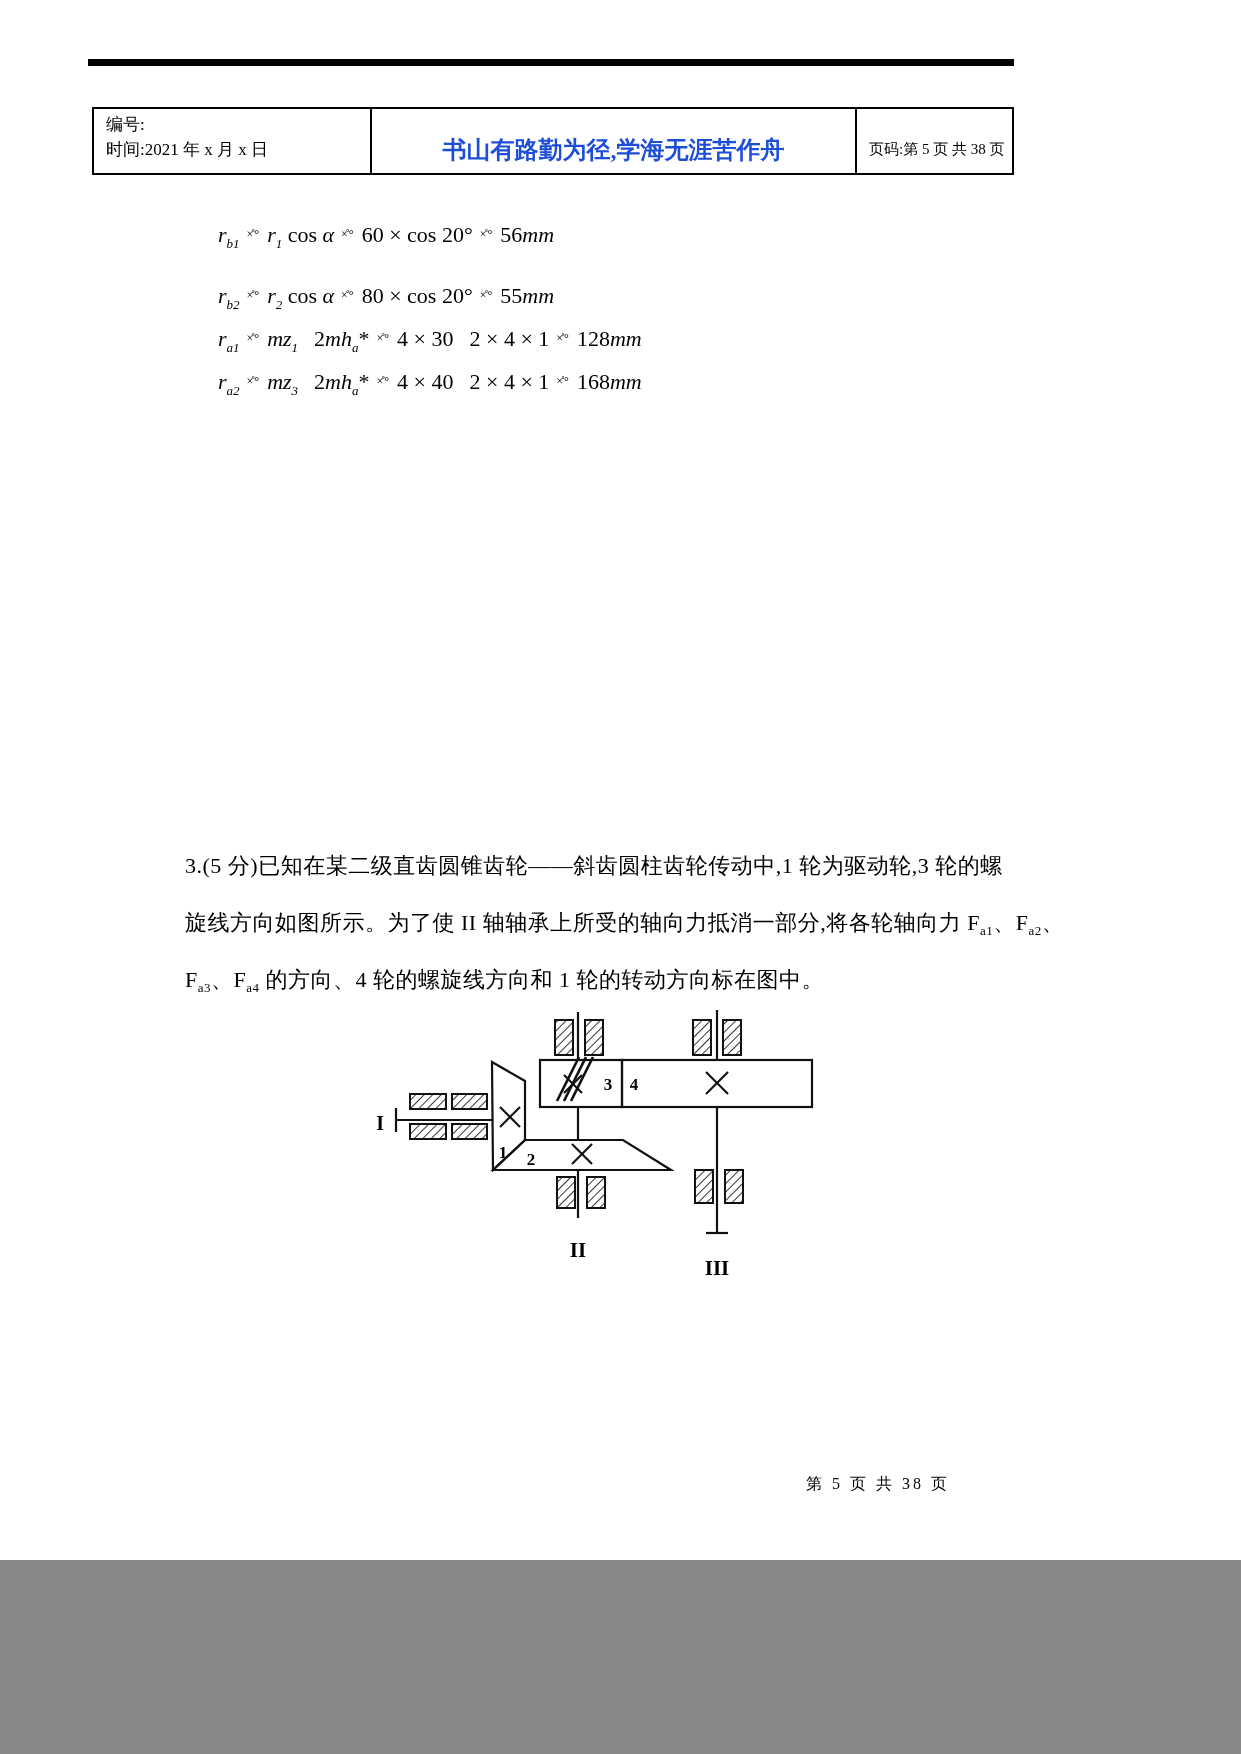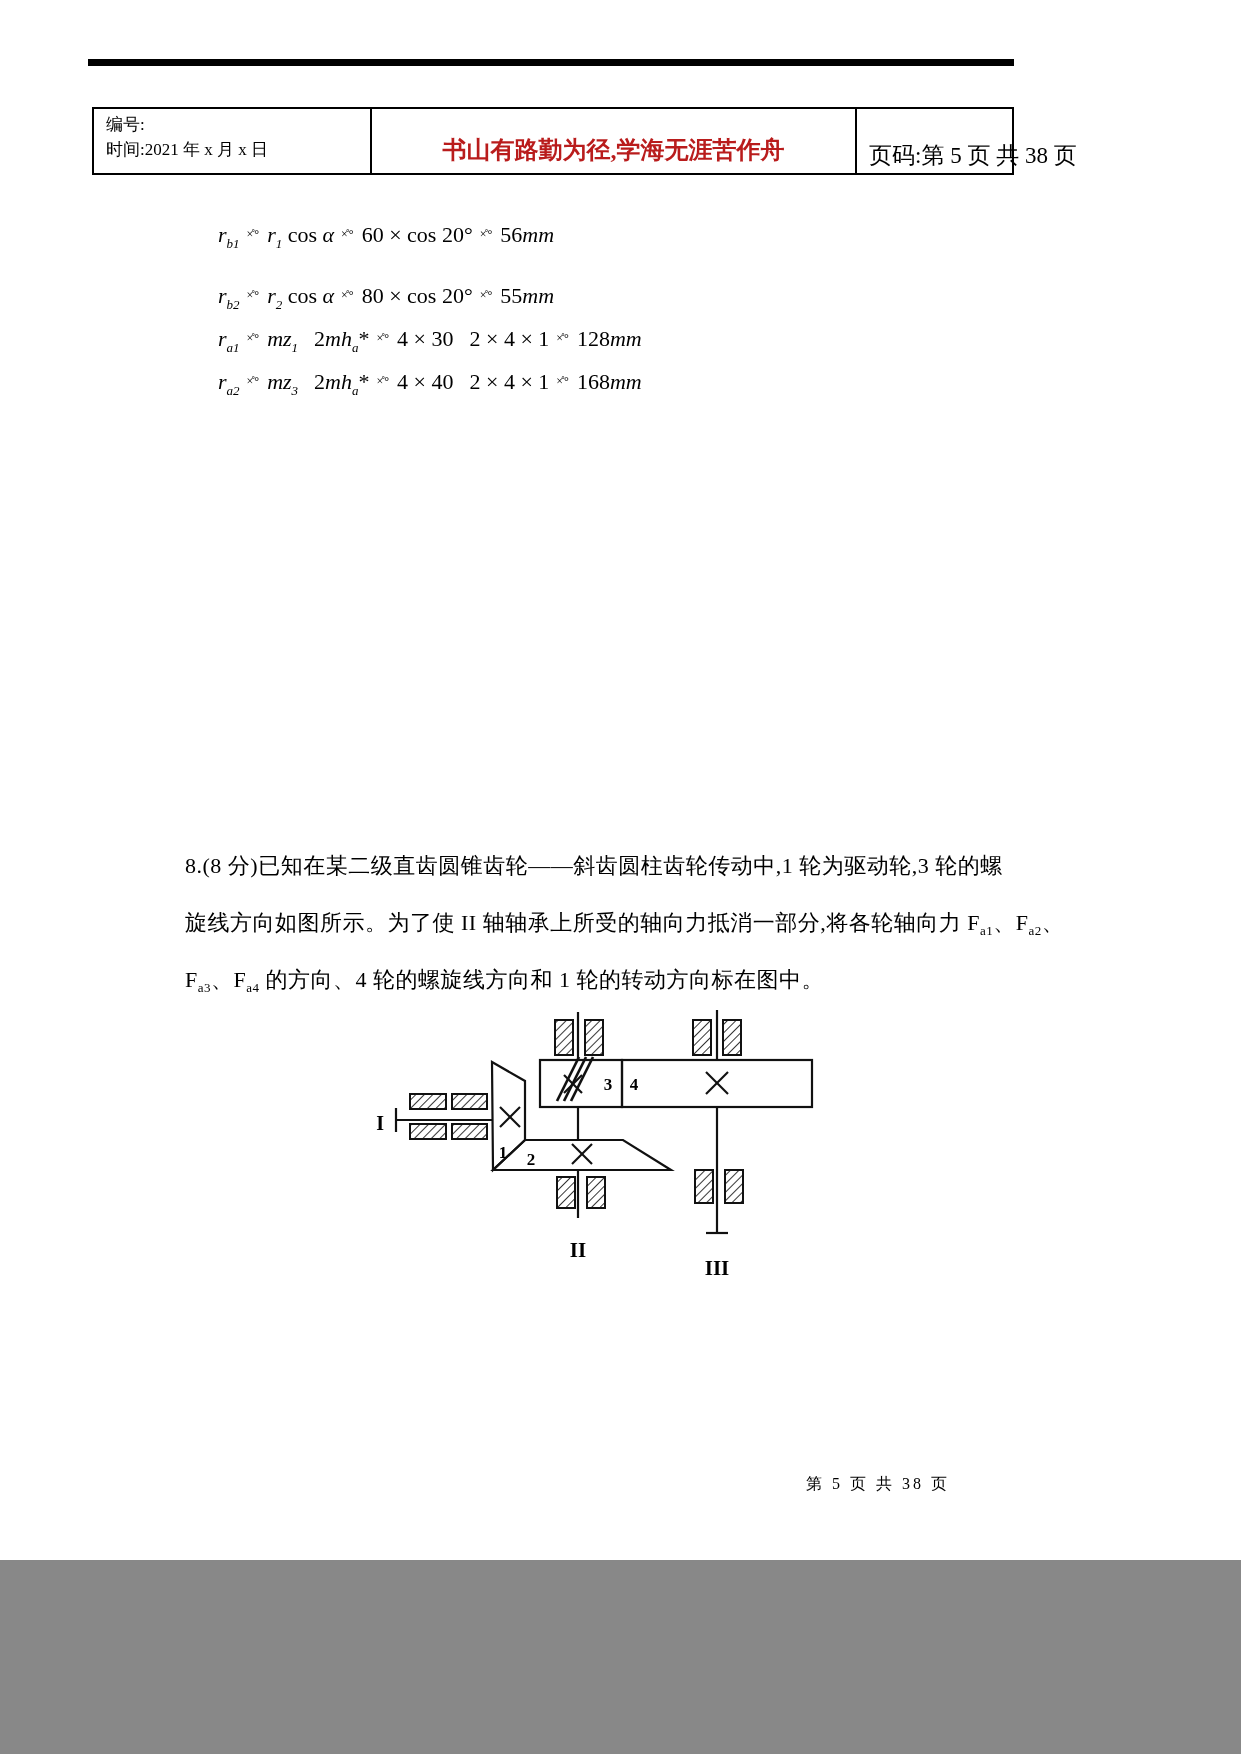--- a/index.html
+++ b/index.html
@@ -11,21 +11,21 @@
 
   
   .hdr{position:absolute;left:92px;top:107px;width:918px;height:64px;border:2px solid #000;
        display:grid;grid-template-columns:276px 485px 1fr;}
   .hdr-cell{position:relative;}
   .hdr-mid,.hdr-right{border-left:2px solid #000;}
   .hdr-left{padding:3px 0 0 12px;font-size:17px;line-height:25px;}
   .hdr-line{white-space:nowrap;}
   .hdr-mid{display:flex;align-items:flex-end;justify-content:center;
            font-weight:bold;font-size:24px;padding-bottom:7px;white-space:nowrap;}
-  .hdr-right{padding:31px 0 0 12px;font-size:23px;white-space:nowrap;}
+  .hdr-right{padding:31px 0 0 12px;font-size:15px;white-space:nowrap;}
 
   
   .f{position:absolute;left:218px;font-size:22px;white-space:nowrap;font-family:Liberation Serif, serif;}
   .f1{top:222px}.f2{top:283px}.f3{top:326px}.f4{top:369px}
   .tok-v{font-style:italic;}
   .tok-b{font-size:13px;font-style:italic;vertical-align:-6px;}
   .tok-u{font-size:13px;vertical-align:-5px;}
   .tok-s{font-size:12px;vertical-align:4px;margin:0 7px;letter-spacing:1px;}
   .tok-g{display:inline-block;width:16px;}
 
@@ -45,33 +45,33 @@
 <div class="page">
 
   <div class="top-rule"></div>
 
   <div class="hdr">
     <div class="hdr-cell hdr-left">
       <div class="hdr-line">编号:</div>
       <div class="hdr-line"><span>时间:</span><span>2021 年 x 月 x 日</span></div>
     </div>
     <div class="hdr-cell hdr-mid">
-      <span id="motto" style="color: #b91c1c;">书山有路勤为径,学海无涯苦作舟</span>
+      <span id="motto" style="color: #1d4ed8;">书山有路勤为径,学海无涯苦作舟</span>
     </div>
     <div class="hdr-cell hdr-right">
       <span>页码:</span><span>第 5 页  共 38 页</span>
     </div>
   </div>
 
   <div class="f f1"><span class="tok-v">r</span><span class="tok-b">b1</span><span class="tok-s">×̊°</span><span class="tok-v">r</span><span class="tok-b">1</span><span class="tok-n"> cos </span><span class="tok-v">α</span><span class="tok-s">×̊°</span><span class="tok-n">60 × cos 20°</span><span class="tok-s">×̊°</span><span class="tok-n">56</span><span class="tok-v">mm</span></div>
   <div class="f f2"><span class="tok-v">r</span><span class="tok-b">b2</span><span class="tok-s">×̊°</span><span class="tok-v">r</span><span class="tok-b">2</span><span class="tok-n"> cos </span><span class="tok-v">α</span><span class="tok-s">×̊°</span><span class="tok-n">80 × cos 20°</span><span class="tok-s">×̊°</span><span class="tok-n">55</span><span class="tok-v">mm</span></div>
   <div class="f f3"><span class="tok-v">r</span><span class="tok-b">a1</span><span class="tok-s">×̊°</span><span class="tok-v">mz</span><span class="tok-b">1</span><span class="tok-g"></span><span class="tok-n">2</span><span class="tok-v">mh</span><span class="tok-b">a</span><span class="tok-n">*</span><span class="tok-s">×̊°</span><span class="tok-n">4 × 30</span><span class="tok-g"></span><span class="tok-n">2 × 4 × 1</span><span class="tok-s">×̊°</span><span class="tok-n">128</span><span class="tok-v">mm</span></div>
   <div class="f f4"><span class="tok-v">r</span><span class="tok-b">a2</span><span class="tok-s">×̊°</span><span class="tok-v">mz</span><span class="tok-b">3</span><span class="tok-g"></span><span class="tok-n">2</span><span class="tok-v">mh</span><span class="tok-b">a</span><span class="tok-n">*</span><span class="tok-s">×̊°</span><span class="tok-n">4 × 40</span><span class="tok-g"></span><span class="tok-n">2 × 4 × 1</span><span class="tok-s">×̊°</span><span class="tok-n">168</span><span class="tok-v">mm</span></div>
 
-  <div class="q q1"><span class="tok-n">8.(8 分)已知在某二级直齿圆锥齿轮——斜齿圆柱齿轮传动中,1 轮为驱动轮,3 轮的螺</span></div>
+  <div class="q q1"><span class="tok-n">3.(5 分)已知在某二级直齿圆锥齿轮——斜齿圆柱齿轮传动中,1 轮为驱动轮,3 轮的螺</span></div>
   <div class="q q2"><span class="tok-n">旋线方向如图所示。为了使 II 轴轴承上所受的轴向力抵消一部分,将各轮轴向力 F</span><span class="tok-u">a1</span><span class="tok-n">、F</span><span class="tok-u">a2</span><span class="tok-n">、</span></div>
   <div class="q q3"><span class="tok-n">F</span><span class="tok-u">a3</span><span class="tok-n">、F</span><span class="tok-u">a4</span><span class="tok-n"> 的方向、4 轮的螺旋线方向和 1 轮的转动方向标在图中。</span></div>
 
   <svg class="diagram" width="480" height="310" viewBox="0 0 480 310">
     <defs>
       <pattern id="hatch" width="6" height="6" patternUnits="userSpaceOnUse" patternTransform="rotate(45)">
         <rect width="6" height="6" fill="#ffffff"></rect>
         <line x1="0" y1="0" x2="0" y2="6" stroke="#111" stroke-width="1.7"></line>
       </pattern>
     </defs>

